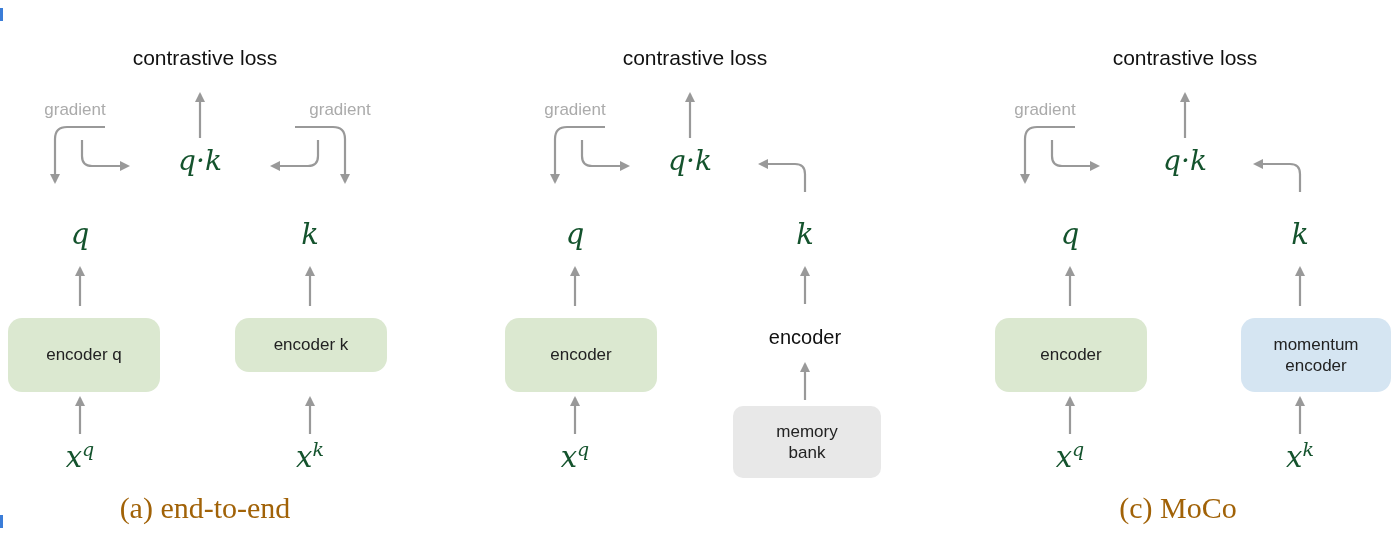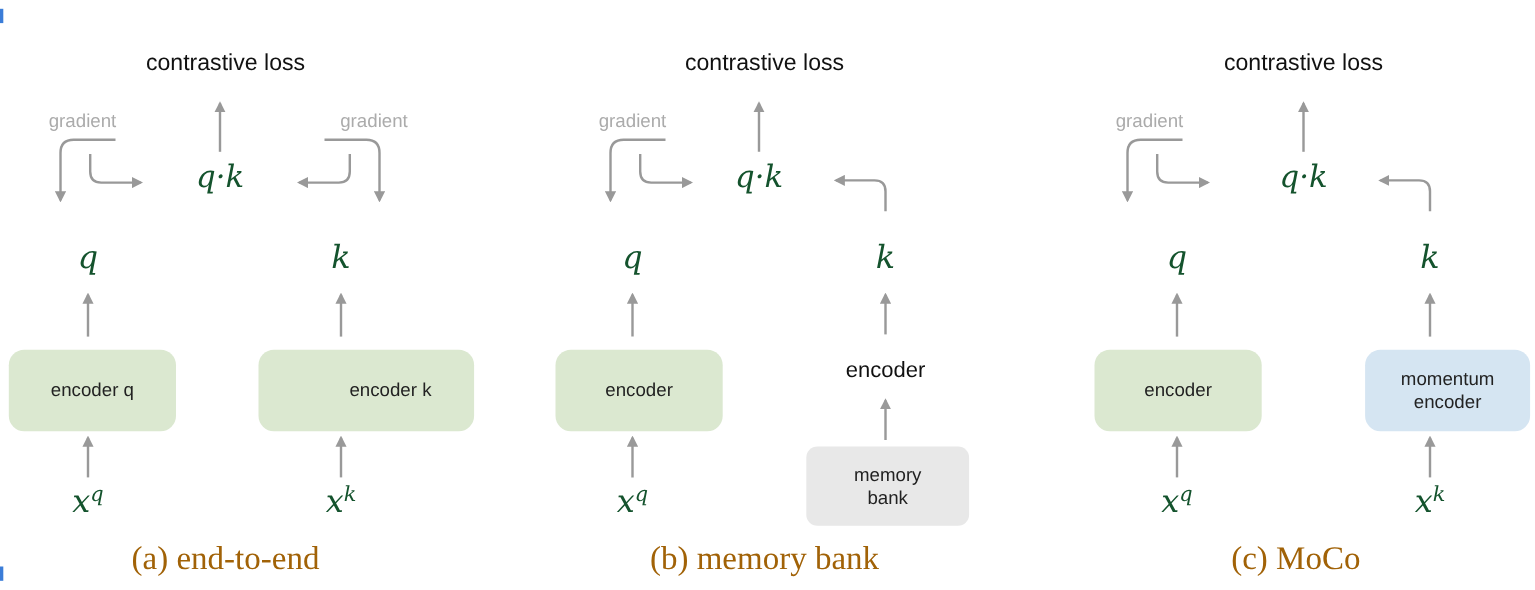--- a/index.html
+++ b/index.html
@@ -113,21 +113,21 @@
     <div class="txt loss-label" style="left:205px; top:46px;">contrastive loss</div>
     <div class="txt grad-label" style="left:75px; top:100px;">gradient</div>
     <div class="txt grad-label" style="left:340px; top:100px;">gradient</div>
     <div class="txt math qk-label" style="left:200px; top:144px;">q·k</div>
     <div class="txt math qk-letter" style="left:80px; top:217px;">q</div>
     <div class="txt math qk-letter" style="left:310px; top:217px;">k</div>
 
     <div class="box green" style="left:8px; top:318px; width:152px; height:74px;">
       <span>encoder q</span>
     </div>
-    <div class="box green" style="left:235px; top:318px; width:152px; height:74px;padding-left:44px;">
+    <div class="box green" style="left:235px; top:318px; width:152px; height:54px;">
       <span>encoder k</span>
     </div>
 
     <div class="txt math x-label" style="left:80px; top:438px;"><span>x</span><sup>q</sup></div>
     <div class="txt math x-label" style="left:310px; top:438px;"><span>x</span><sup>k</sup></div>
 
     <div class="txt caption" style="left:205px; top:491px;">(a) end-to-end</div>
   </div>
 
   <div class="panel" style="left:465px;">
@@ -159,21 +159,20 @@
 
     <div class="txt sampling-label" style="left:340px; top:326px;">encoder</div>
 
     <div class="box gray" style="left:268px; top:406px; width:148px; height:72px;text-align:center;">
       <span>memory</span>
       <span>bank</span>
     </div>
 
     <div class="txt math x-label" style="left:110px; top:438px;"><span>x</span><sup>q</sup></div>
 
-    <div class="txt caption" style="left:230px; top:491px;">(b) memory bank</div>
   </div>
 
   <div class="panel" style="left:930px;">
     <svg width="465" height="536">
       <defs>
         <marker id="ah-c" viewBox="0 0 10 10" refX="8" refY="5" markerWidth="4.6" markerHeight="4.6" orient="auto">
           <path d="M0,0 L10,5 L0,10 z" fill="#999999"></path>
         </marker>
       </defs>
       <path class="arrow" d="M255,138 L255,94" marker-end="url(#ah-c)"></path>

